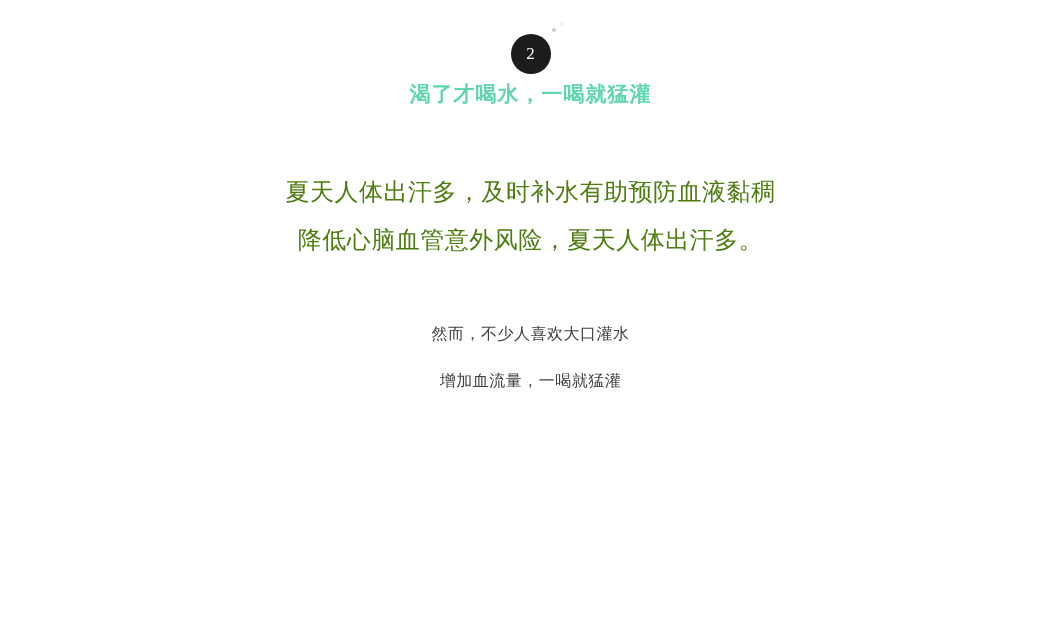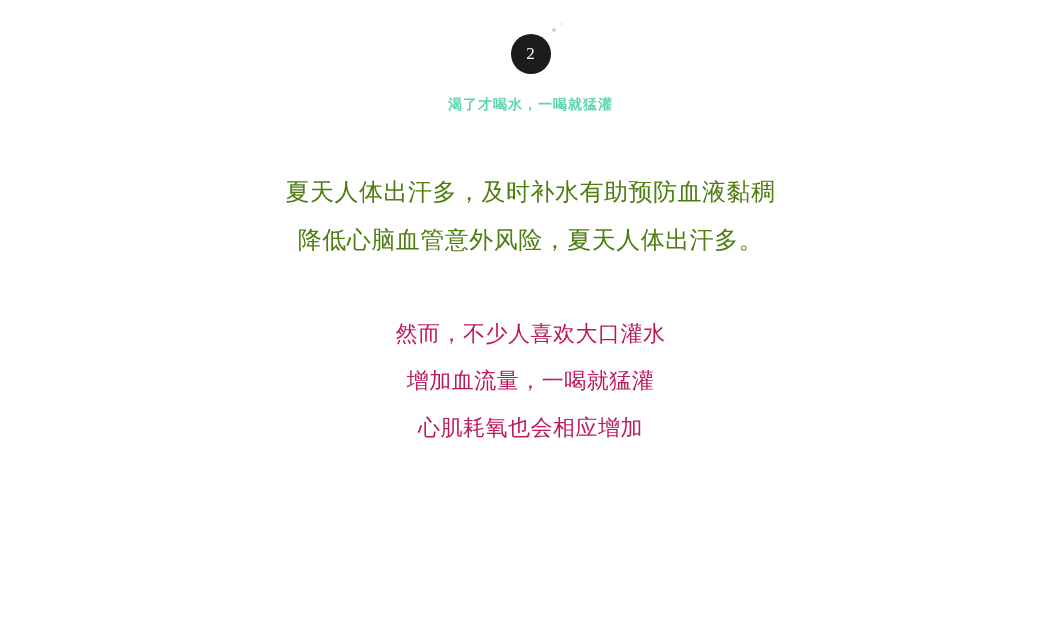--- a/index.html
+++ b/index.html
@@ -63,24 +63,23 @@
   }
 
   
   .heading {
     position: absolute;
     top: 80px;
     left: 0;
     width: 100%;
     text-align: center;
     color: #5fd6ac;
-    font-size: 14px;
+    font-size: 21px;
     font-weight: bold;
     letter-spacing: 1px;
-    margin-top: 16px;
   }
 
   
   .block-one {
     position: absolute;
     top: 168px;
     left: 0;
     width: 100%;
     text-align: center;
   }
@@ -92,23 +91,23 @@
   }
 
   .block-two {
     position: absolute;
     top: 310px;
     left: 0;
     width: 100%;
     text-align: center;
   }
   .block-two .line {
-    font-size: 22px;
+    font-size: 16px;
     line-height: 47px;
-    color: #be185d;
+    color: #404040;
     letter-spacing: 0.5px;
   }
 </style>
 </head>
 <body>
 
 <div class="page">
 
   <div class="badge-wrap">
     <div class="badge">
@@ -123,16 +122,15 @@
   </div>
 
   <div class="block-one">
     <div class="line">夏天人体出汗多，及时补水有助预防血液黏稠</div>
     <div class="line">降低心脑血管意外风险，夏天人体出汗多。</div>
   </div>
 
   <div class="block-two">
     <div class="line">然而，不少人喜欢大口灌水</div>
     <div class="line">增加血流量，一喝就猛灌</div>
-    <div class="line">心肌耗氧也会相应增加</div>
   </div>
 
 </div>
 
 </body></html>

